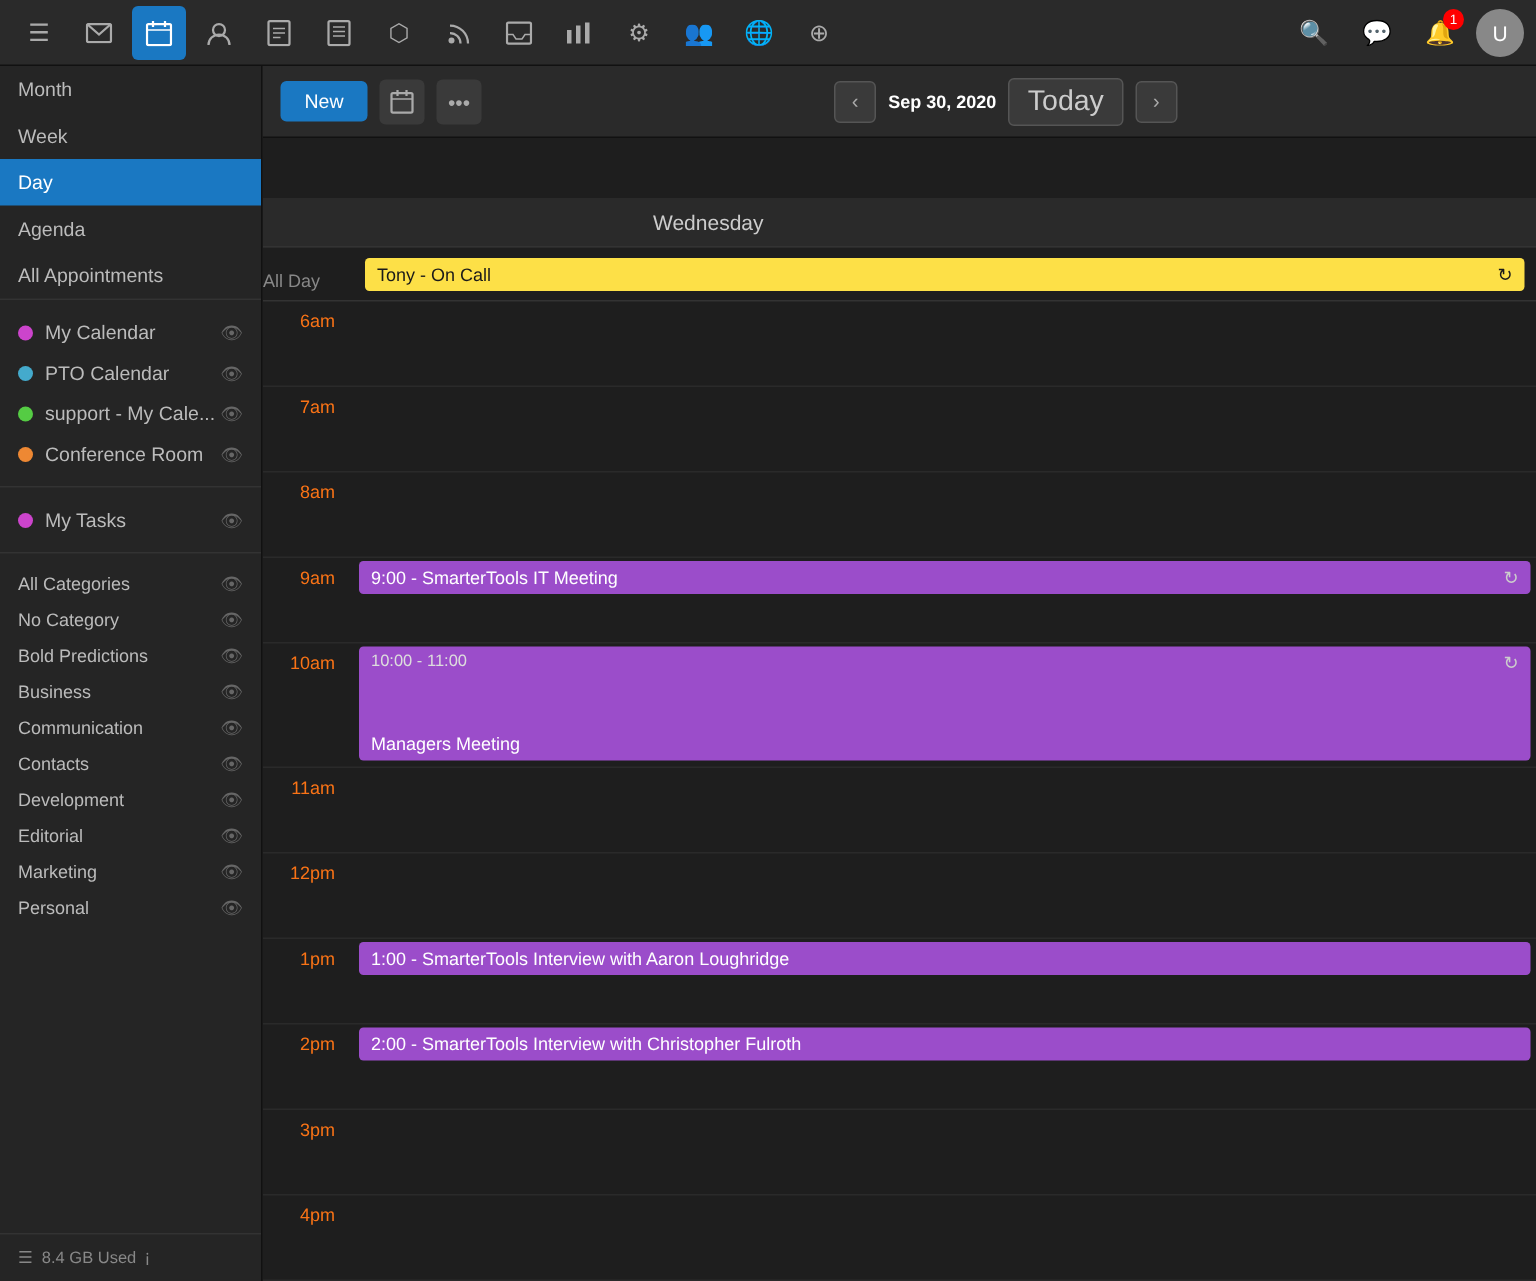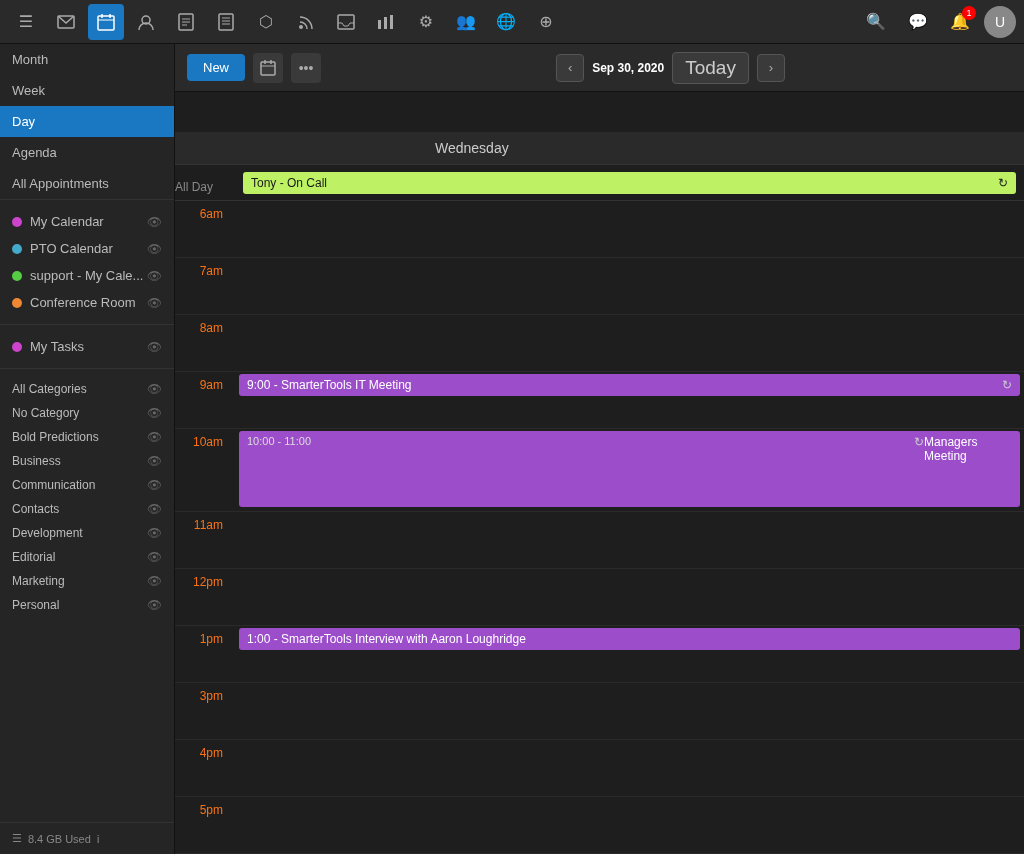--- a/index.html
+++ b/index.html
@@ -180,21 +180,21 @@
       display: flex;
       border-bottom: 1px solid #333;
       min-height: 36px;
       align-items: center;
     }
     .all-day-events {
       flex: 1;
       padding: 4px 8px;
     }
     .all-day-event {
-      background: #bef264;
+      background: #fde047;
       color: #1a1a1a;
       padding: 4px 8px;
       border-radius: 3px;
       font-size: 12px;
       display: flex;
       align-items: center;
       justify-content: space-between;
     }
 
     .time-row {
@@ -226,21 +226,21 @@
       margin-bottom: 2px;
       display: flex;
       align-items: center;
       justify-content: space-between;
       cursor: pointer;
     }
     .event-block.purple { background: #9b4dca; }
     .event-block.purple-tall {
       background: #9b4dca;
       min-height: 52px;
-      flex-direction: row;
+      flex-direction: column;
       align-items: flex-start;
     }
     .event-block-title { font-weight: normal; }
     .event-block-time { font-size: 11px; color: #ddd; }
     .refresh-icon { color: #ccc; font-size: 12px; align-self: flex-start; }
   </style>
 </head>
 <body>
 
 <div class="top-nav">
@@ -515,20 +515,29 @@
       <div class="time-row">
         <div class="time-col">1pm</div>
         <div class="event-col">
           <div class="event-block purple">
             <span>1:00 - SmarterTools Interview with Aaron Loughridge</span>
             <span class="refresh-icon"></span>
           </div>
         </div>
       </div>
       <div class="time-row">
+        <div class="time-col">2pm</div>
+        <div class="event-col">
+          <div class="event-block purple">
+            <span>2:00 - SmarterTools Interview with Christopher Fulroth</span>
+            <span class="refresh-icon"></span>
+          </div>
+        </div>
+      </div>
+      <div class="time-row">
         <div class="time-col">3pm</div>
         <div class="event-col"></div>
       </div>
       <div class="time-row">
         <div class="time-col">4pm</div>
         <div class="event-col"></div>
       </div>
       <div class="time-row">
         <div class="time-col">5pm</div>
         <div class="event-col"></div>

